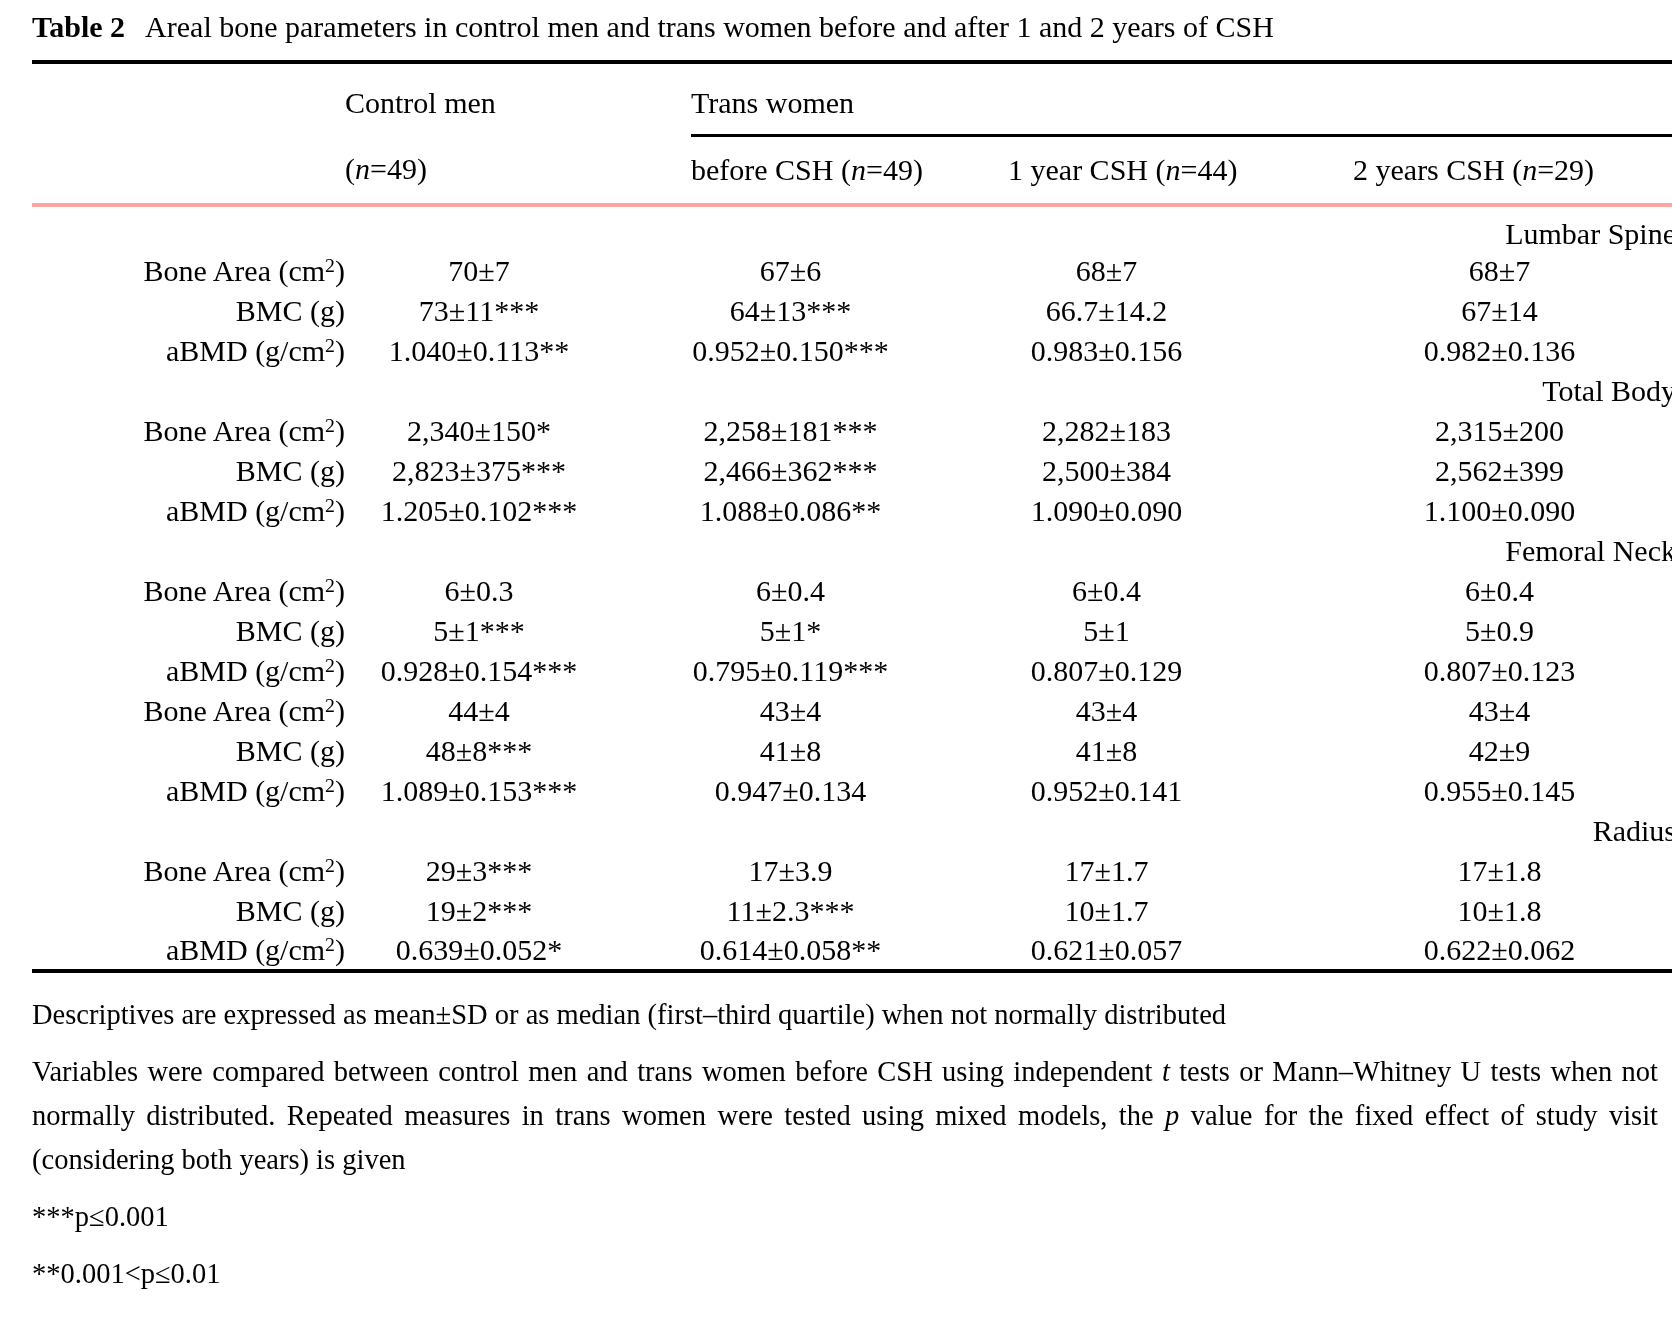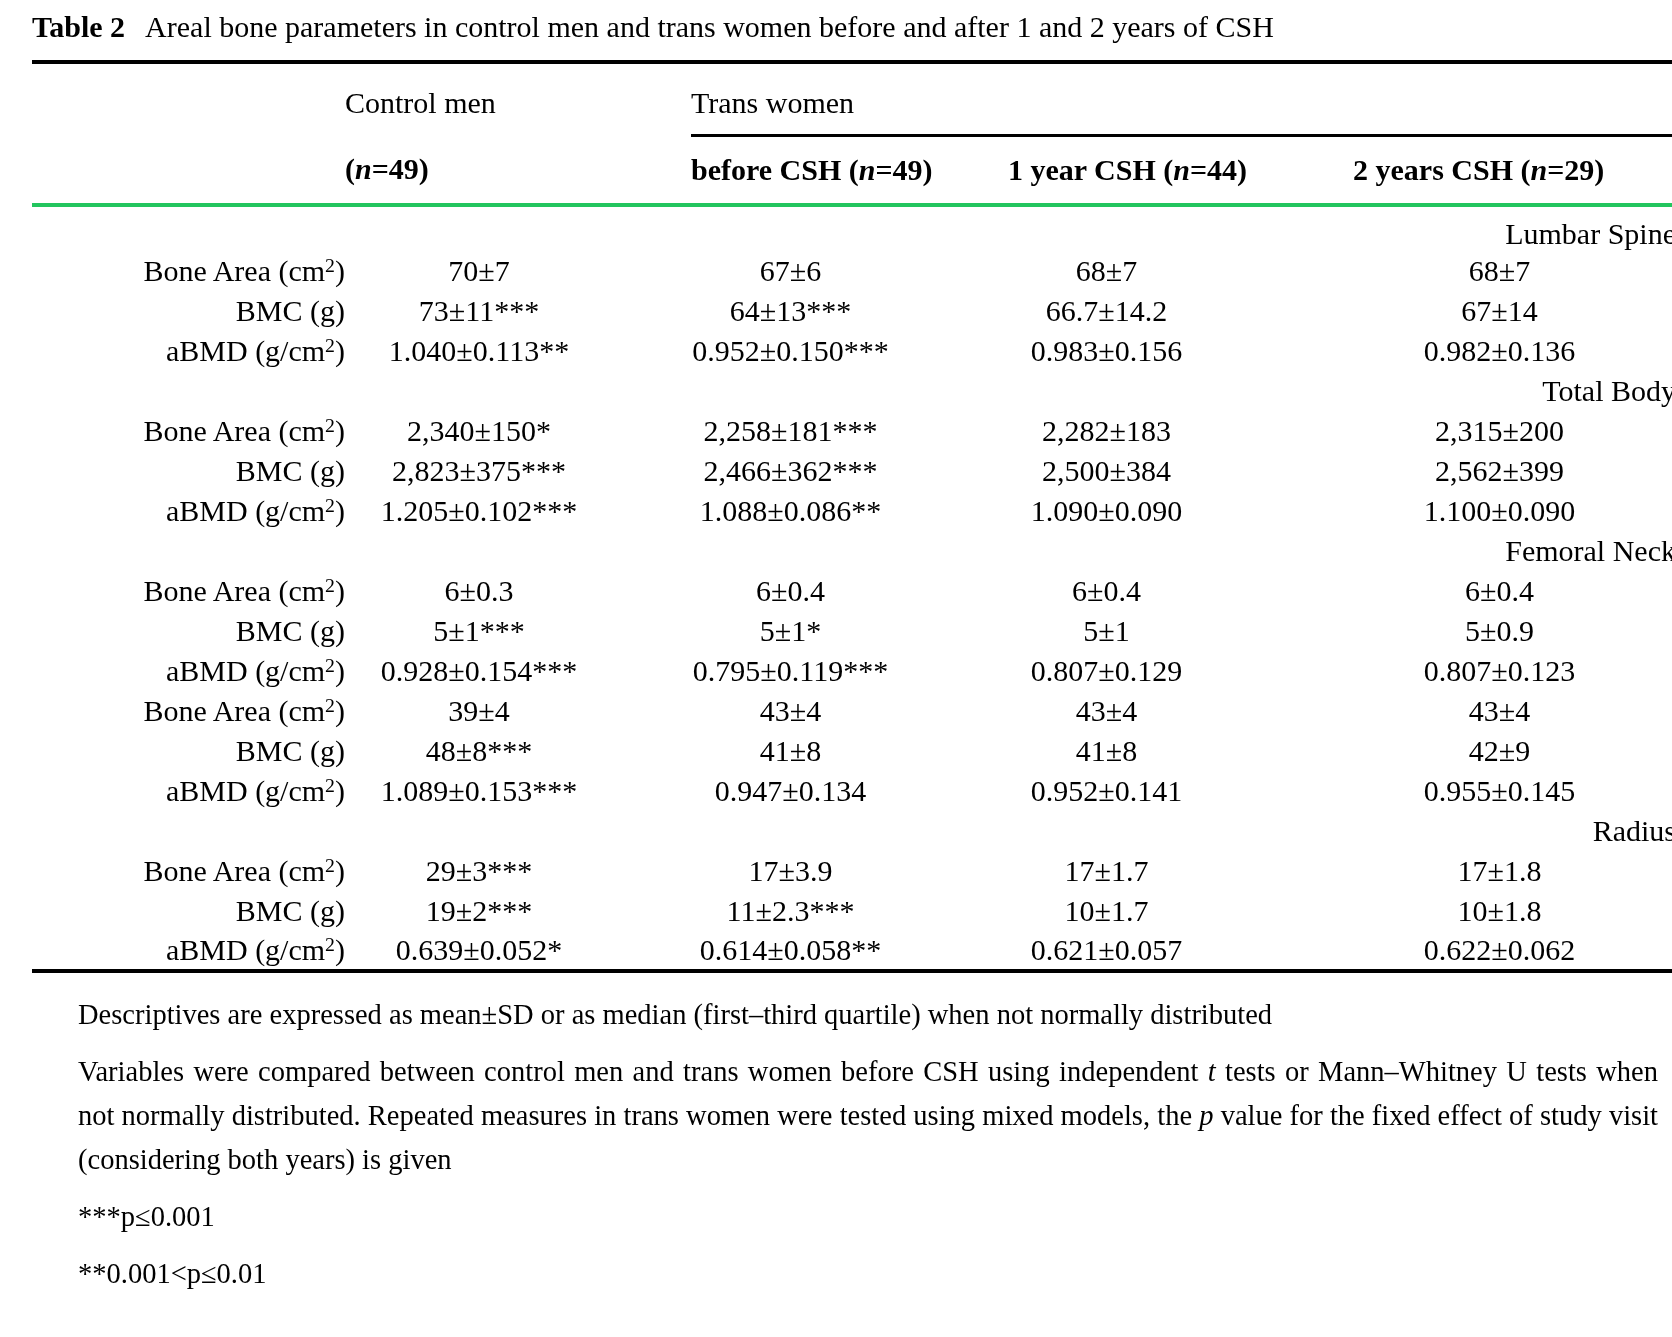--- a/index.html
+++ b/index.html
@@ -23,37 +23,37 @@
   col.c-lbl { width: 313px; }
   col.c-1 { width: 346px; }
   col.c-2 { width: 317px; }
   col.c-3 { width: 345px; }
   col.c-4 { width: 323px; }
 
   td { font-size: 30px; vertical-align: middle; }
 
   tr.grp-row td { padding: 22px 0 14px 0; text-align: left; }
   td.trans-span { border-bottom: 3px solid #000; }
-  tr.sub-row td { padding: 16px 0 16px 0; text-align: left; border-bottom: 4px solid #22c55e; font-weight: bold; }
+  tr.sub-row td { padding: 16px 0 16px 0; text-align: left; border-bottom: 4px solid #fca5a5; }
 
   tbody td { height: 40px; }
   tbody tr:first-child td { padding-top: 10px; }
   td.sec { text-align: right; }
   td.lbl { text-align: right; }
   td.val { text-align: center; }
   td.val.c1 { padding-right: 78px; }
   td.val.c2 { padding-right: 118px; }
   td.val.c3 { padding-right: 148px; }
   td.val.c4 { padding-right: 30px; }
 
   sup { font-size: 0.66em; line-height: 0; position: relative; top: -0.45em; vertical-align: baseline; }
   i { font-style: italic; }
 
   .footnotes { margin-top: 20px; font-size: 28.5px; }
-  .fn { margin-bottom: 13px; line-height: 1.55; margin-left: 46px; }
+  .fn { margin-bottom: 13px; line-height: 1.55; }
   .fn:nth-child(2) { text-align: justify; }
 </style>
 </head>
 <body>
 
 <div class="page">
 
   <div class="title">
     <span class="tnum">Table 2</span><span>Areal bone parameters in control men and trans women before and after 1 and 2 years of CSH</span>
   </div>
@@ -148,21 +148,21 @@
         </tr>
         <tr>
           <td class="lbl"><span>aBMD (g/cm</span><sup>2</sup><span>)</span></td>
           <td class="val c1">0.928±0.154***</td>
           <td class="val c2">0.795±0.119***</td>
           <td class="val c3">0.807±0.129</td>
           <td class="val c4">0.807±0.123</td>
         </tr>
         <tr>
           <td class="lbl"><span>Bone Area (cm</span><sup>2</sup><span>)</span></td>
-          <td class="val c1">39±4</td>
+          <td class="val c1">44±4</td>
           <td class="val c2">43±4</td>
           <td class="val c3">43±4</td>
           <td class="val c4">43±4</td>
         </tr>
         <tr>
           <td class="lbl"><span>BMC (g)</span></td>
           <td class="val c1">48±8***</td>
           <td class="val c2">41±8</td>
           <td class="val c3">41±8</td>
           <td class="val c4">42±9</td>

